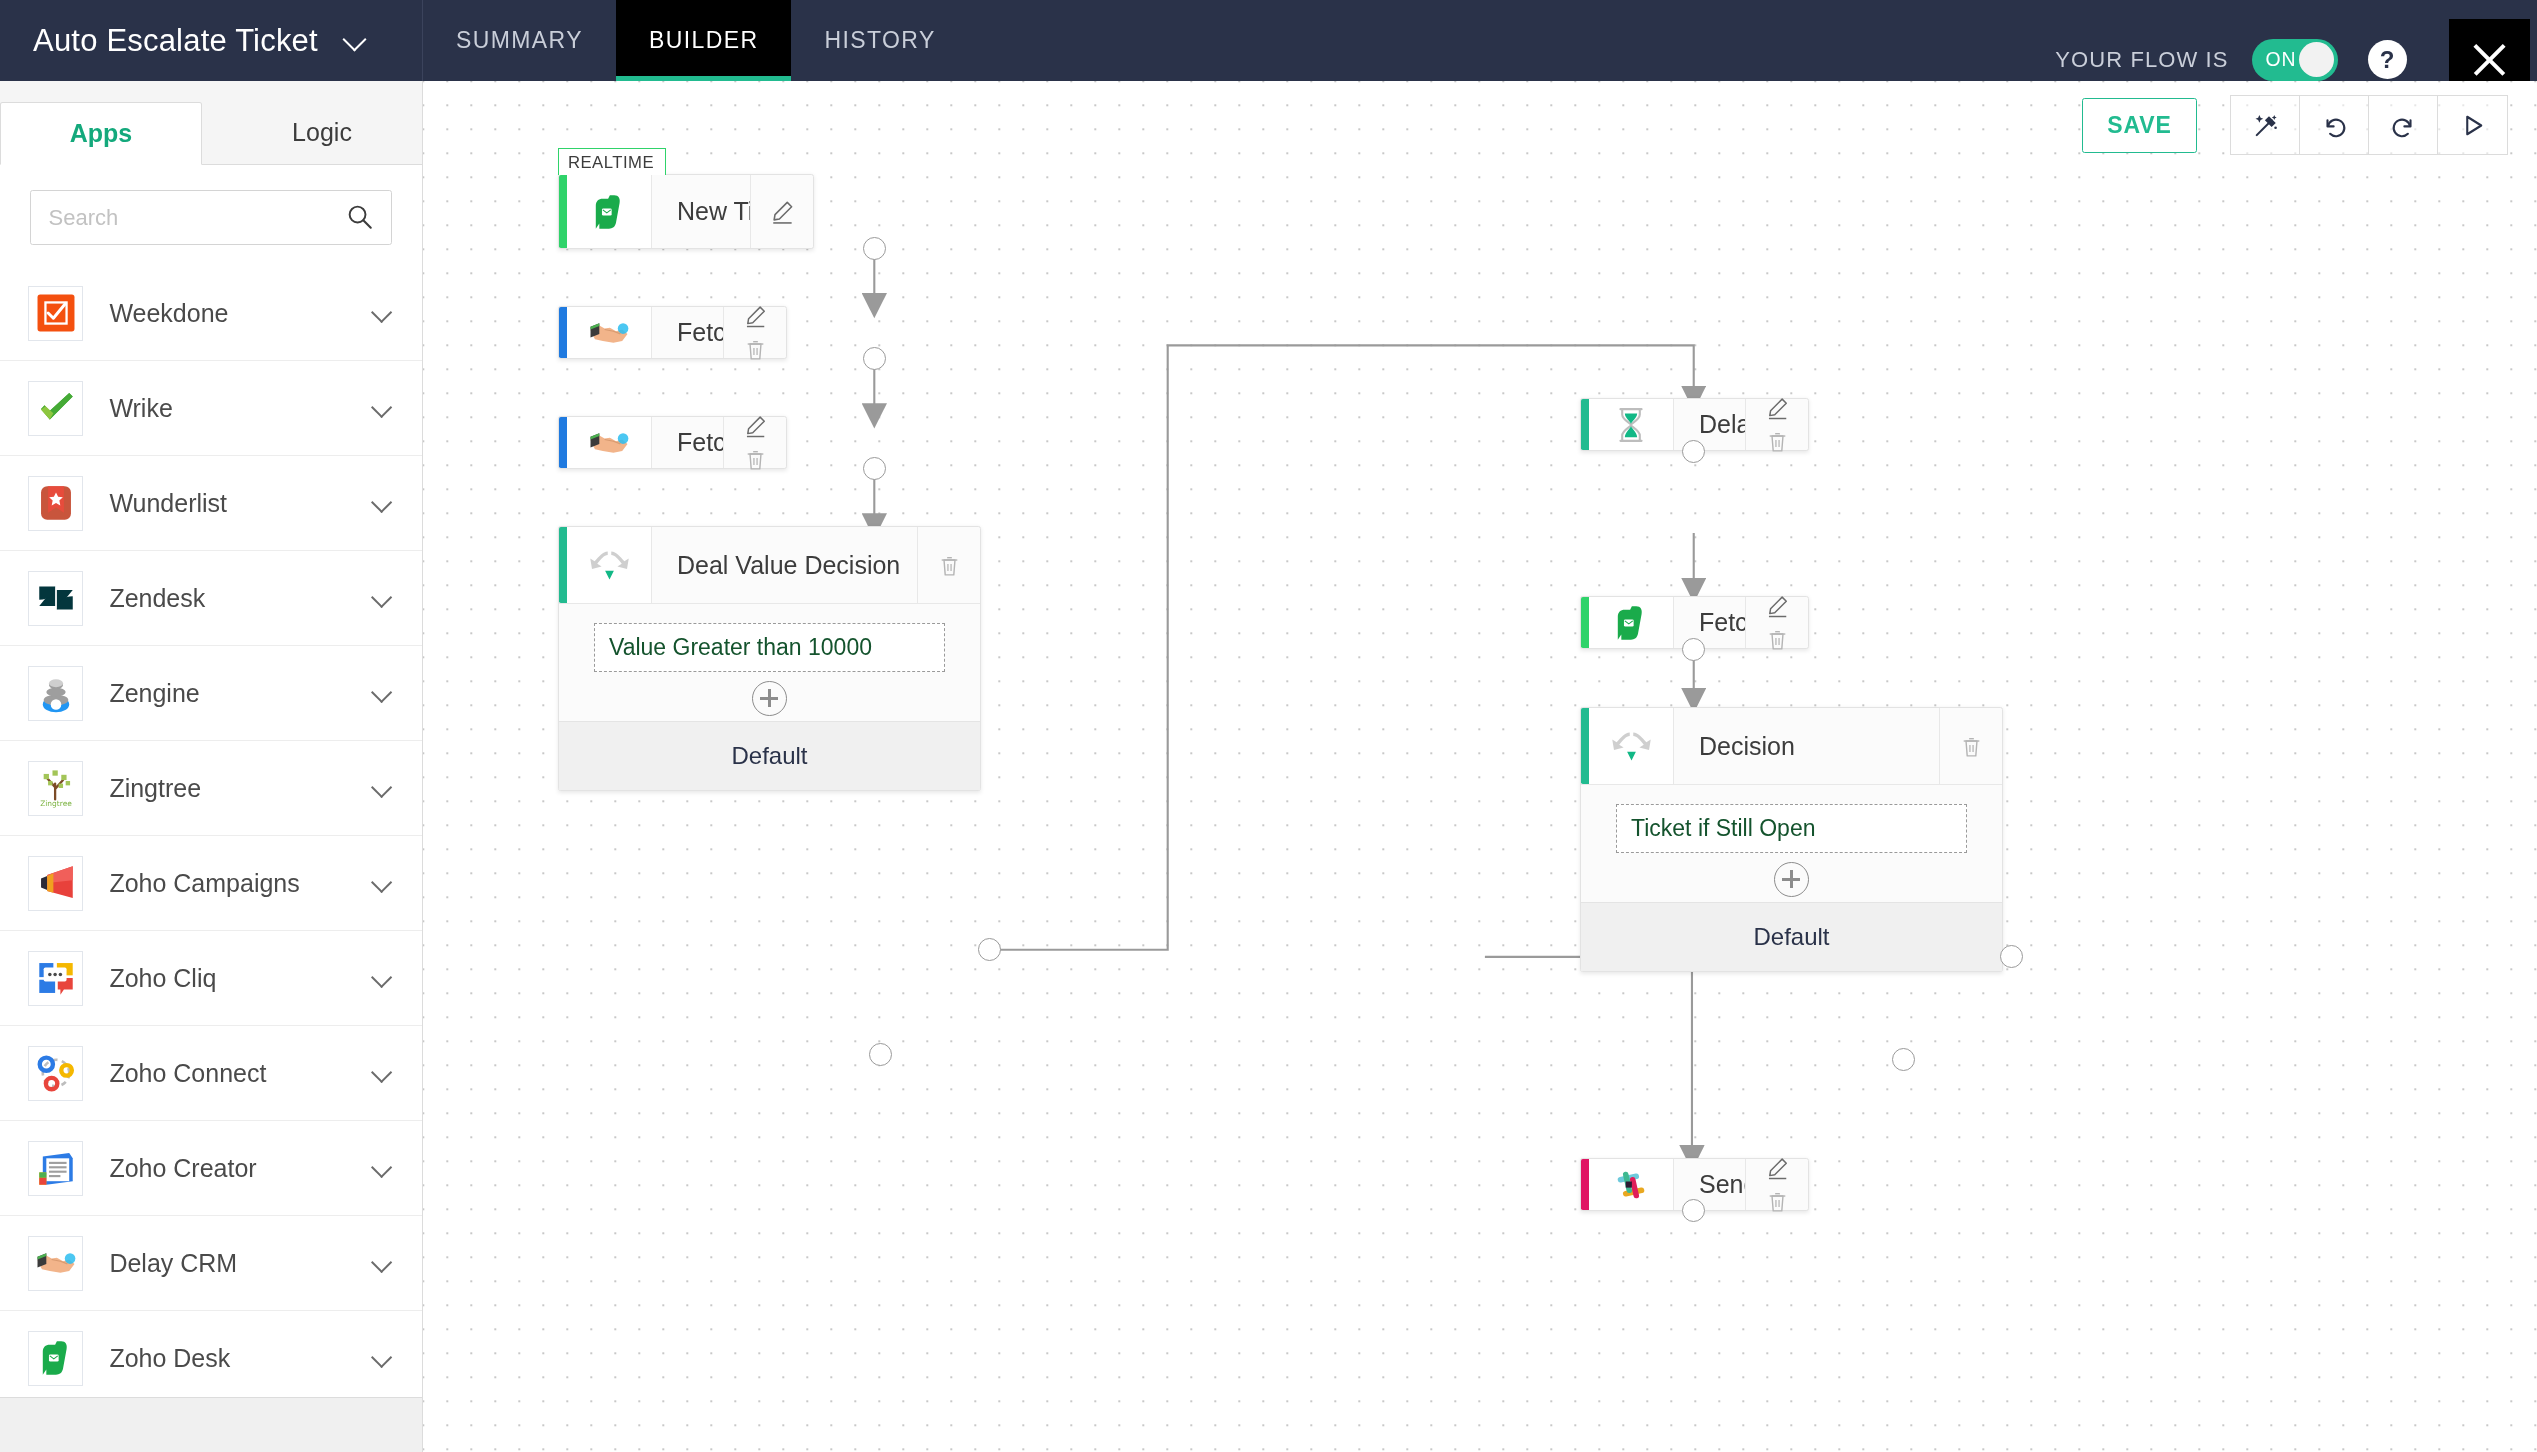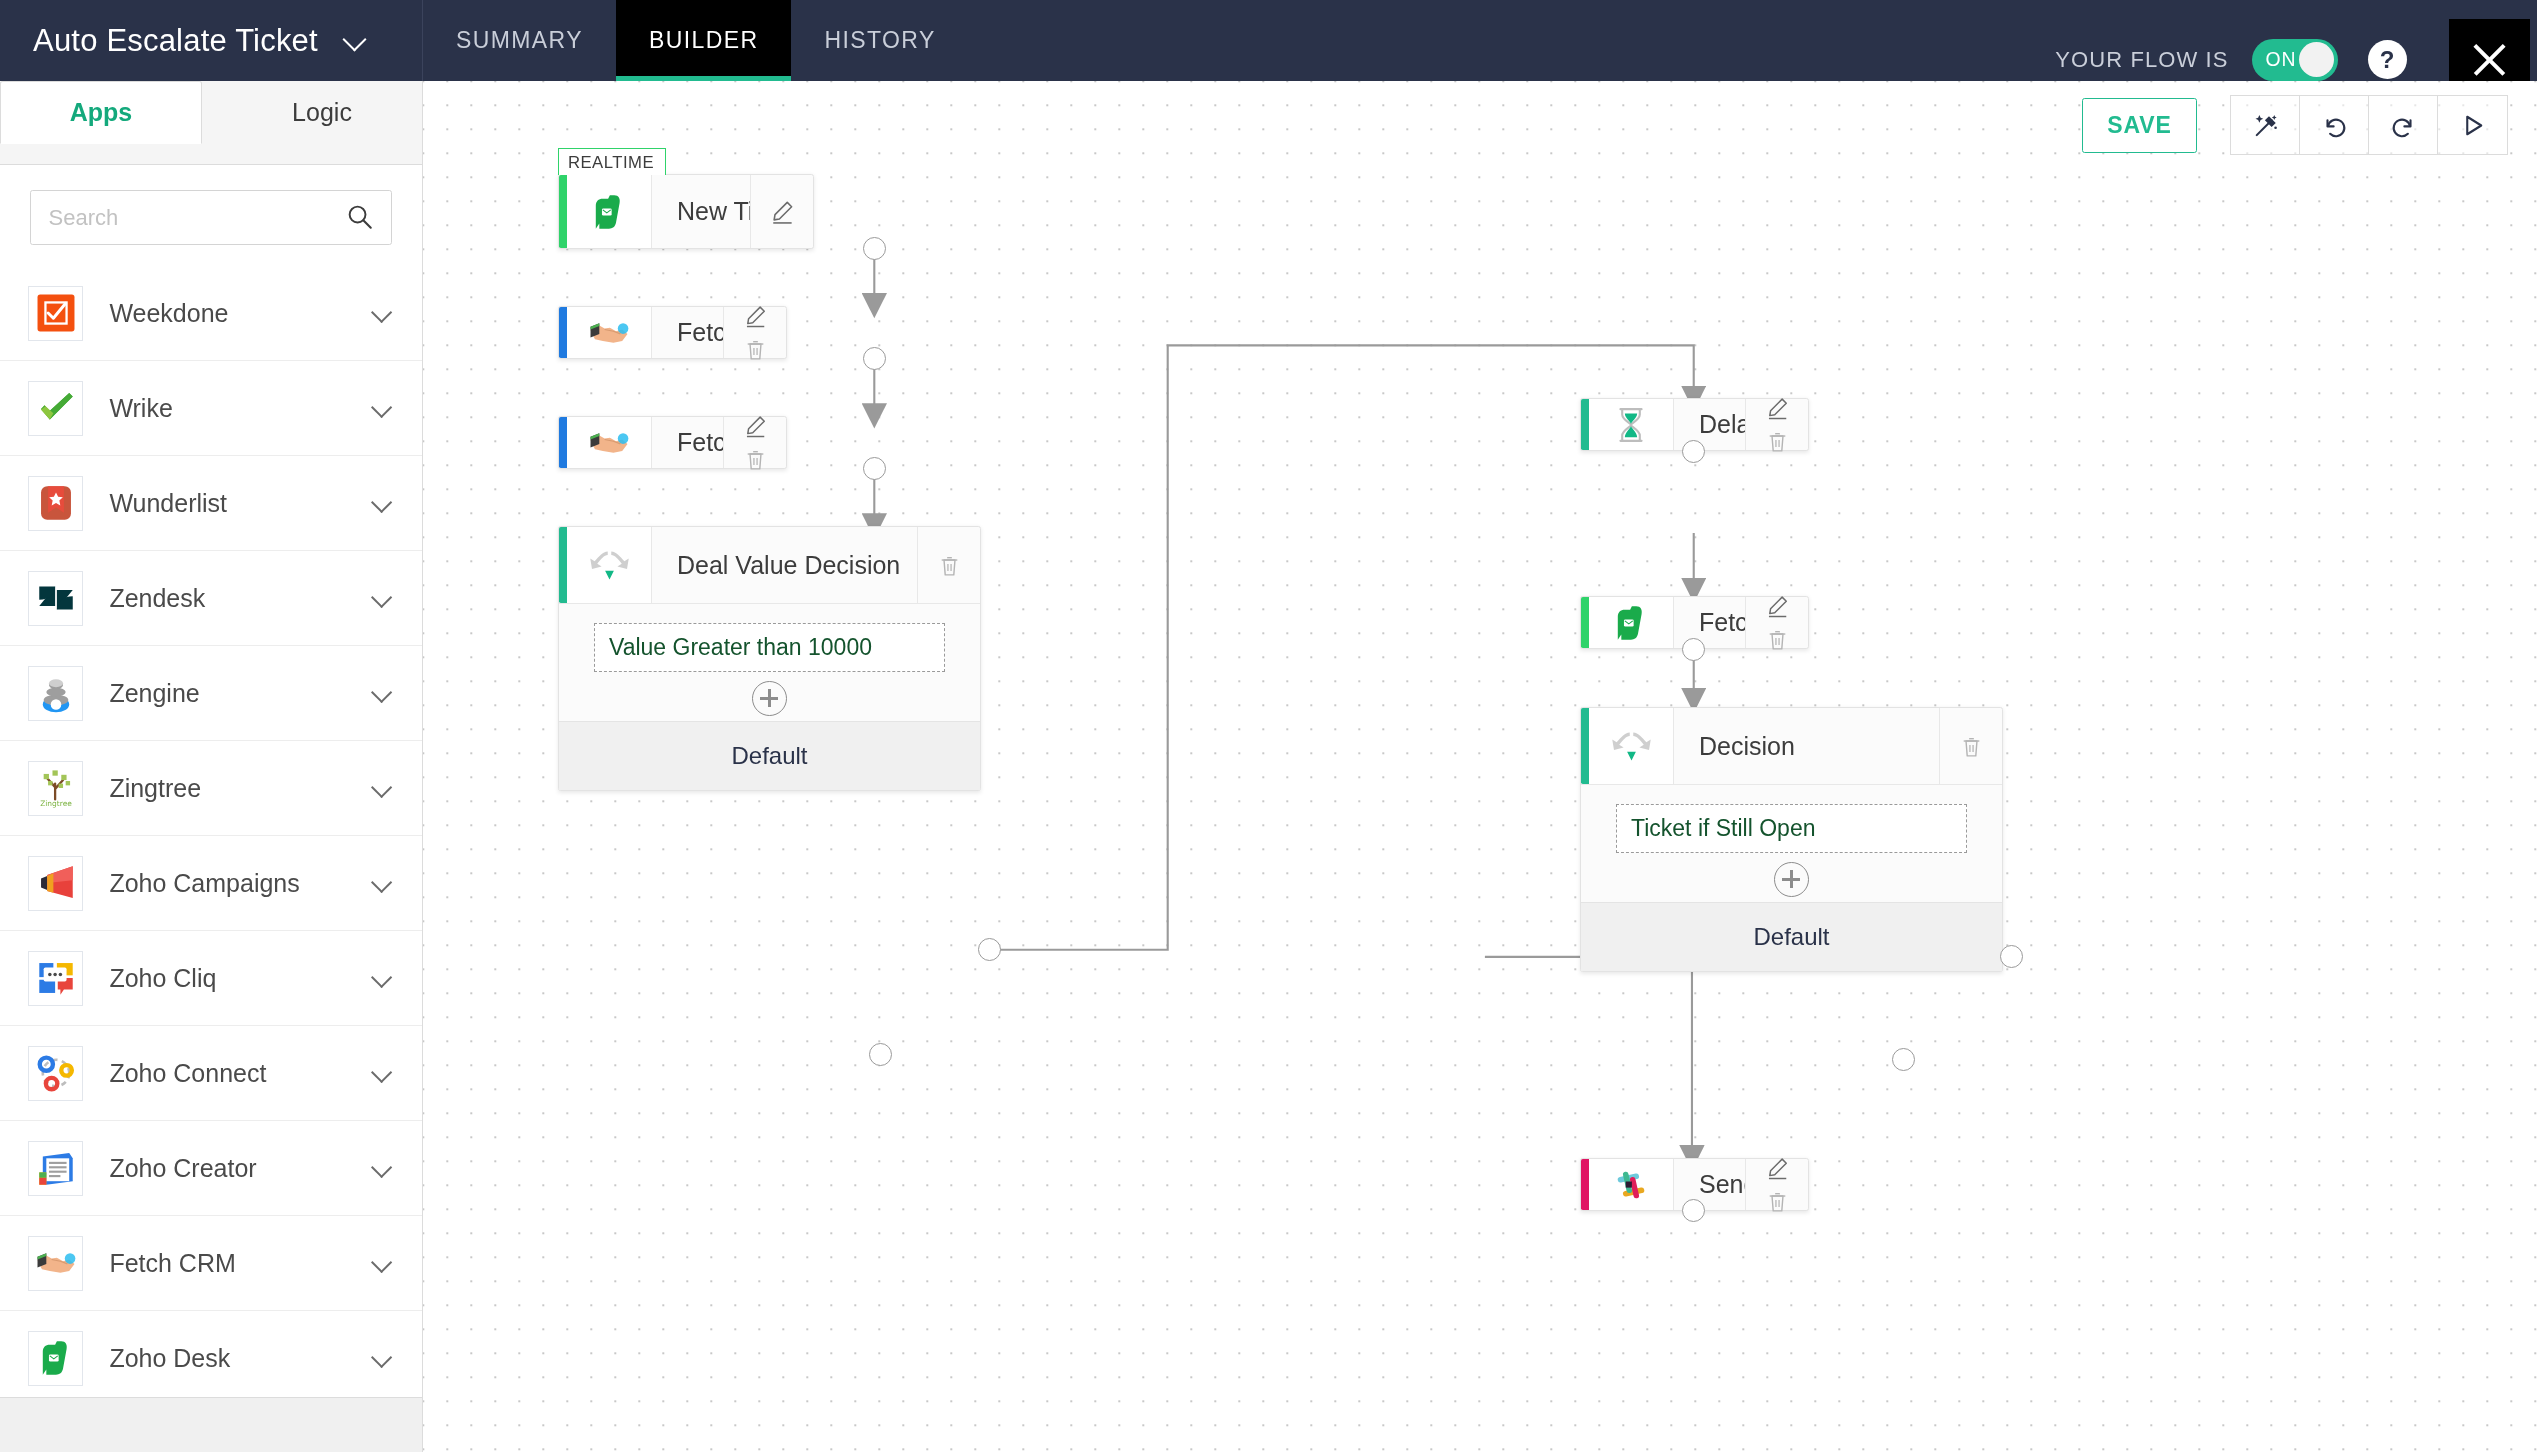--- a/index.html
+++ b/index.html
@@ -83,21 +83,21 @@
   .close-x::before { transform: rotate(45deg); }
   .close-x::after  { transform: rotate(-45deg); }
 
   
   .sidebar {
     position: absolute; top: 81px; left: 0; width: 423px; height: 1371px;
     background: #ffffff; border-right: 0.9px solid #dcdcdc;
     display: flex; flex-direction: column; overflow: hidden;
   }
   .side-tabs {
-    display: flex; height: 84px; background: #f5f5f5; 
+    display: flex; height: 84px; background: #f5f5f5; align-items: flex-end;
     border-bottom: 0.9px solid #dcdcdc; flex: none; gap: 20px;
   }
   .side-tab {
     flex: 1; height: 63px; display: flex; align-items: center;
     justify-content: center; font-size: 25px; color: #3c3c3c; cursor: pointer;
   }
   .side-tab.active {
     background: #ffffff; color: #14a97c; font-weight: 700;
     border: 0.9px solid #dcdcdc; border-bottom: 0.9px solid #ffffff;
     margin-bottom: -0.9px; border-radius: 2.6px 2.6px 0 0;
@@ -433,21 +433,21 @@
       <div class="app-row">
         <div class="app-icon">
           <svg width="44" height="44" viewBox="0 0 50 50">
             <path d="M4 22 L13 16 L20 20 L26 19 L33 23 L40 21 L46 26 L40 34 L30 36 L18 34 L9 32 Z" fill="#f2b48a"></path>
             <path d="M4 18 L14 14 L14 26 L4 30 Z" fill="#3b3b3b"></path>
             <path d="M4 18 L14 14 L14 17 L4 21 Z" fill="#4caf50"></path>
             <circle cx="41" cy="20" r="6" fill="#2bbdf0" opacity="0.85"></circle>
             <path d="M20 21 L30 23 L38 26" fill="none" stroke="#d89a70" stroke-width="1.4"></path>
           </svg>
         </div>
-        <div class="app-name">Fetch CRM</div>
+        <div class="app-name">Delay CRM</div>
         <div class="chev-grey"></div>
       </div>
       <div class="app-row">
         <div class="app-icon">
           <svg width="44" height="44" viewBox="0 0 50 50">
             <path d="M31 6 C36 6 38 10 37 15 L33 37 C32 42 29 44 25 44 L14 44 L14 38 L10 44 L10 18 C10 13 13 10 18 10 L24 10 L26 6 Z" fill="#1aab4b"></path>
             <rect x="17" y="21" width="11" height="8" rx="1.5" fill="#ffffff"></rect>
             <path d="M18 22.5 L22.5 26 L27 22.5" fill="none" stroke="#1aab4b" stroke-width="1.2"></path>
           </svg>
         </div>

